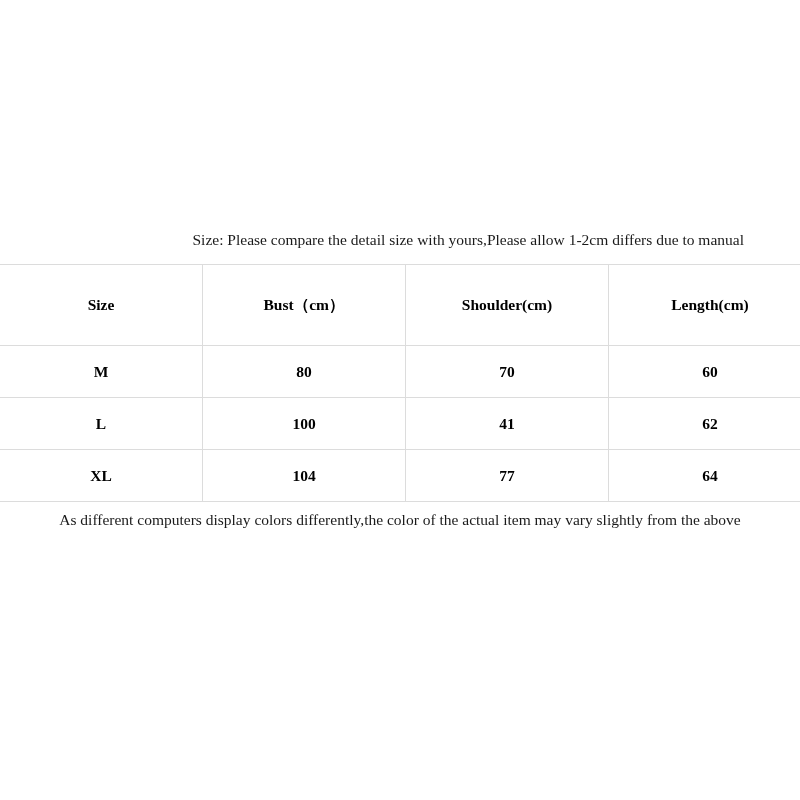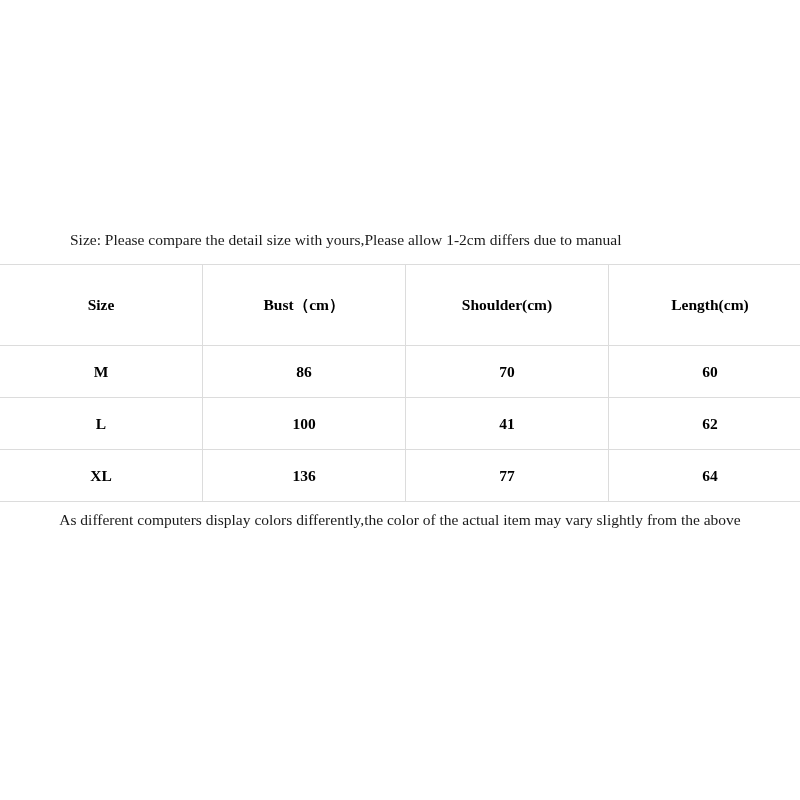--- a/index.html
+++ b/index.html
@@ -22,22 +22,22 @@
   }
   .content {
     position: absolute;
     left: 0;
     top: 228px;
     width: 800px;
   }
   .intro {
     font-size: 15.5px;
     line-height: 1.55;
-    text-align: left;
-    padding: 0 44px 0 64px;
+    text-align: right;
+    padding: 0 56px 0 64px;
     box-sizing: border-box;
   }
   .intro .line {
     display: block;
     white-space: nowrap;
   }
   .intro .line1 {
     text-indent: 0;
     padding-left: 6px;
   }
@@ -115,33 +115,33 @@
         <tr>
           <th>Size</th>
           <th>Bust（cm）</th>
           <th>Shoulder(cm)</th>
           <th>Length(cm)</th>
         </tr>
       </thead>
       <tbody>
         <tr>
           <td>M</td>
-          <td>86</td>
+          <td>80</td>
           <td>70</td>
           <td>60</td>
         </tr>
         <tr>
           <td>L</td>
           <td>100</td>
           <td>41</td>
           <td>62</td>
         </tr>
         <tr>
           <td>XL</td>
-          <td>136</td>
+          <td>104</td>
           <td>77</td>
           <td>64</td>
         </tr>
       </tbody>
     </table>
 
     <div class="footnote">
       <span class="fline">As different computers display colors differently,the color of the actual item may vary slightly from the above</span>
     </div>
 

